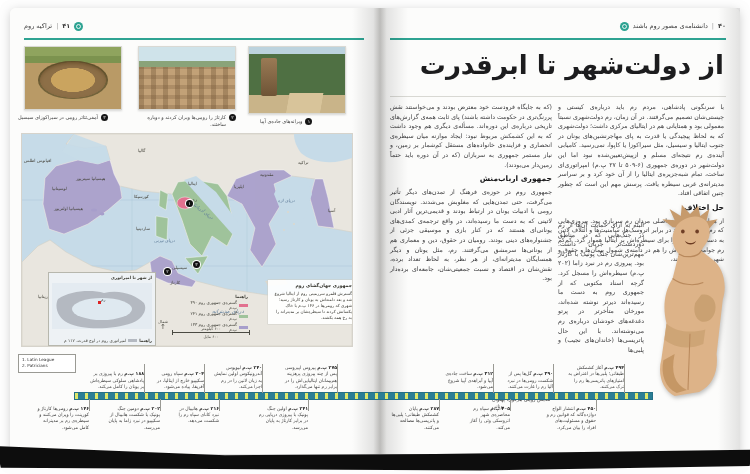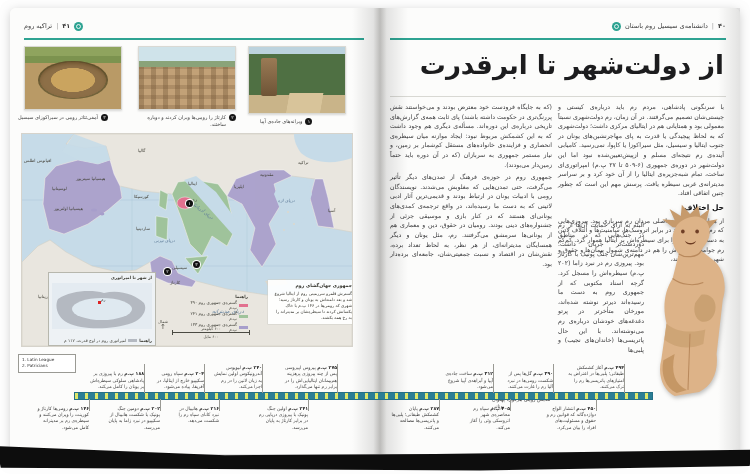--- a/index.html
+++ b/index.html
@@ -233,39 +233,40 @@
           <div>شمال</div>
           <div class="arrow">↑</div>
         </div>
       </div>
     </div>
 
     <div class="page page-right fa">
       <div class="pg-header fa" style="right:14px;">
         <span class="num">۴۰</span>
         <span class="sep">|</span>
-        <span>دانشنامه‌ی سیسیل روم باستان</span>
+        <span>دانشنامه‌ی مصور روم باشند</span>
         <span class="laurel"></span>
       </div>
       <div class="header-rule" style="left:12px;width:336px;"></div>
 
       <h1 class="art-title" style="margin:0;">از دولت‌شهر تا ابرقدرت</h1>
       <div class="title-rule"></div>
 
       <div class="col" style="left:180px;top:94px;width:166px;">
         <p>با سرنگونی پادشاهی، مردم رم باید درباره‌ی کیستی و چیستی‌شان تصمیم می‌گرفتند. در آن زمان، رم دولت‌شهری نسبتاً معمولی بود و همتایانی هم در ایتالیای مرکزی داشت؛ دولت‌شهری که به لحاظ پیچیدگی یا قدرت به پای مهاجرنشین‌های یونان در جنوب ایتالیا و سیسیل، مثل سیراکوزا یا کاپوا، نمی‌رسید. کامیابی آینده‌ی رم نتیجه‌ای مسلم و ازپیش‌تعیین‌شده نبود اما این دولت‌شهر در دوره‌ی جمهوری (۶-۵۰۹ تا ۲۷ پ.م) امپراتوری‌ای ساخت، تمام شبه‌جزیره‌ی ایتالیا را از آن خود کرد و بر سراسر مدیترانه‌ی غربی سیطره یافت. پرسش مهم این است که چطور چنین اتفاقی افتاد.</p>
         <h3>حل اختلاف</h3>
         <p>از همان آغاز، پیشه‌ی اصلی مردان رم سربازی بود. پیروزی‌هایی که رم با زحمت زیاد در برابر اتروسک‌ها، سامنیت‌ها و ائتلاف لاتین به دست آورد، راه را برای سیطره‌اش بر ایتالیا هموار کرد. کم‌کم رم جوامع همسایه‌اش را هم در دامنه‌ی شمول پیمان‌ها و حقوق و شهروندی‌اش گنجاند،</p>
       </div>
       <div class="col" style="left:180px;top:212px;width:86px;">
         <p>البته به ازای حمایت آن‌ها از رم در جنگ‌هایی که در مناطق دوردست‌تر جریان داشت. مهم‌ترین‌شان جنگ پونیک با کارتاژ بود. پیروزی رم در نبرد زاما (۲۰۲ پ.م) سیطره‌اش را مسجل کرد. گرچه اسناد مکتوبی که از جمهوری روم به دست ما رسیده‌اند دیرتر نوشته شده‌اند، مورخان متأخرتر در پرتو دغدغه‌های خودشان درباره‌ی رم می‌نوشته‌اند. با این حال پاتریسی‌ها (خاندان‌های نجیب) و پلبی‌ها</p>
       </div>
 
       <div class="col" style="left:12px;top:94px;width:162px;">
         <p>(که به جایگاه فرودست خود معترض بودند و می‌خواستند نقش پررنگ‌تری در حکومت داشته باشند) پای ثابت همه‌ی گزارش‌های تاریخی درباره‌ی این دوره‌اند. مسأله‌ی دیگری هم وجود داشت که به این کشمکش مربوط نبود: ایجاد موازنه میان سیطره‌ی انحصاری و فزاینده‌ی خانواده‌های مستقل کم‌شمار بر زمین، و نیاز مستمر جمهوری به سربازان (که در آن دوره باید حتماً زمین‌دار می‌بودند).</p>
+        <h3>جمهوری ارباب‌منش</h3>
         <p>جمهوری روم در حوزه‌ی فرهنگ از تمدن‌های دیگر تأثیر می‌گرفت، حتی تمدن‌هایی که مغلوبش می‌شدند. نویسندگان رومی با ادبیات یونان در ارتباط بودند و قدیمی‌ترین آثار ادبی لاتینی که به دست ما رسیده‌اند، در واقع ترجمه‌ی کمدی‌های یونانی‌ای هستند که در کنار بازی و موسیقی جزئی از جشنواره‌های دینی بودند. رومیان در حقوق، دین و معماری هم از یونانی‌ها سرمشق می‌گرفتند. رم، مثل یونان و دیگر همسایگان مدیترانه‌ای، از هر نظر، به لحاظ تعداد برده، نقش‌شان در اقتصاد و نسبت جمعیتی‌شان، جامعه‌ای برده‌دار بود.</p>
       </div>
     </div>
 
     <div class="gutter"></div>
     <div class="edge-right"></div>
   </div>
 
   <svg class="statue" viewBox="0 0 90 200">
     <path d="M28,26 L18,18 L30,19 L25,8 L36,15 L37,4 L45,13 L53,5 L55,15 L64,8 L61,20 L72,18 L63,28 Z" fill="#c69a6c"></path>

